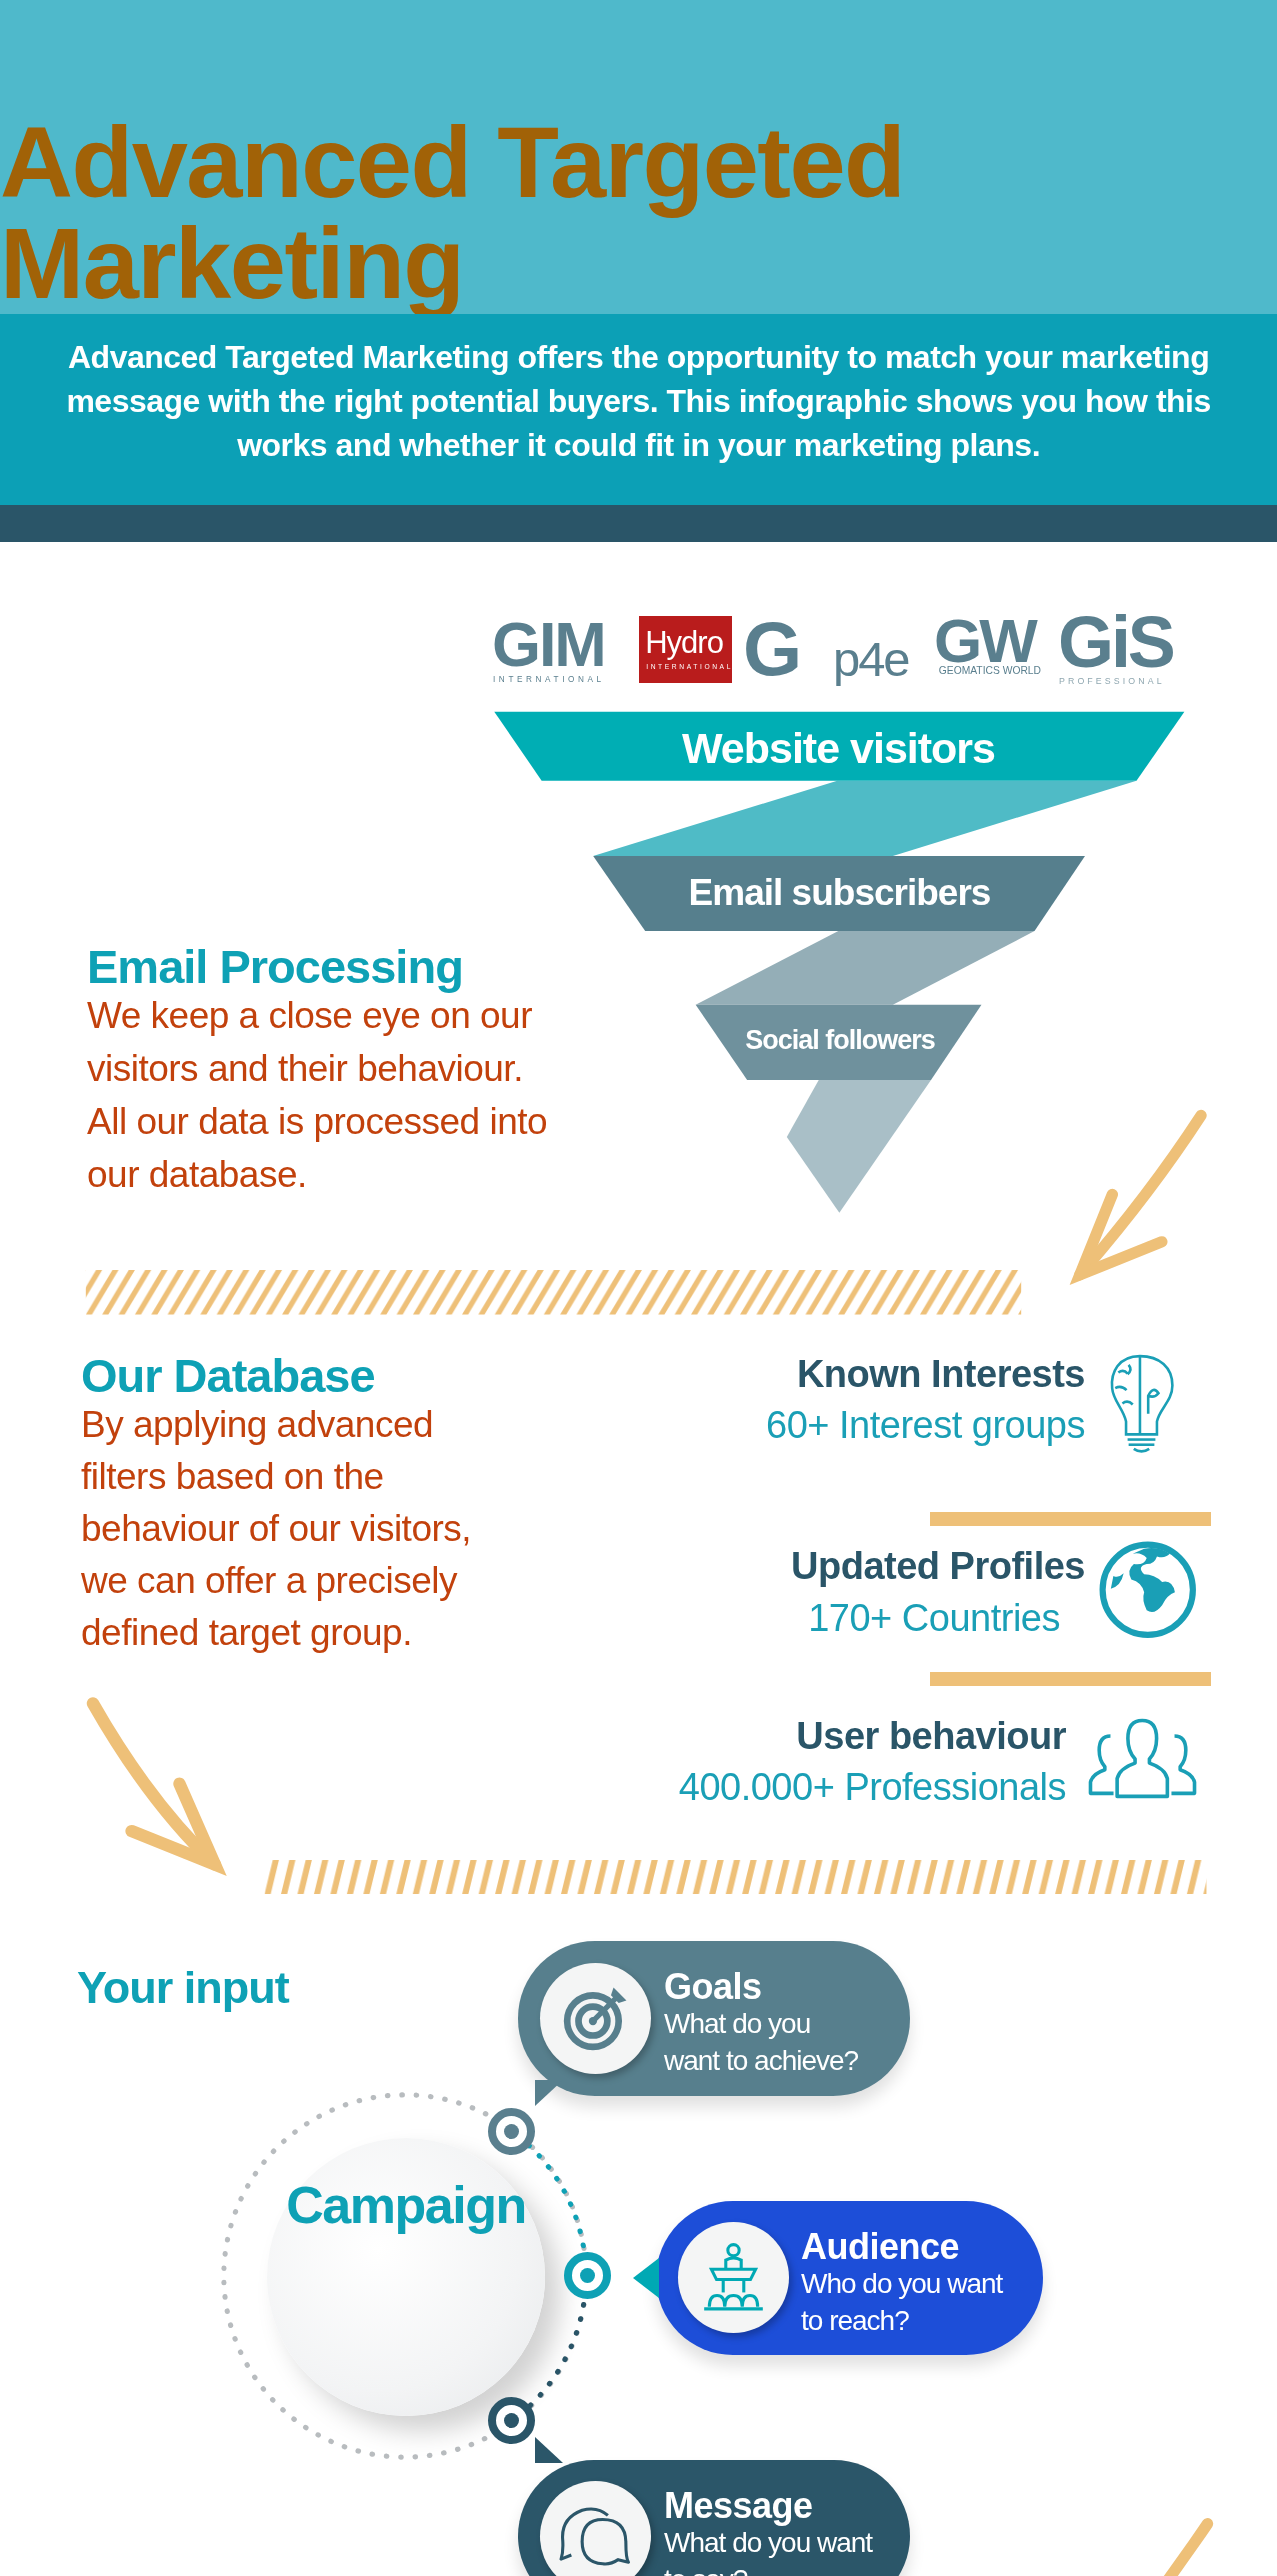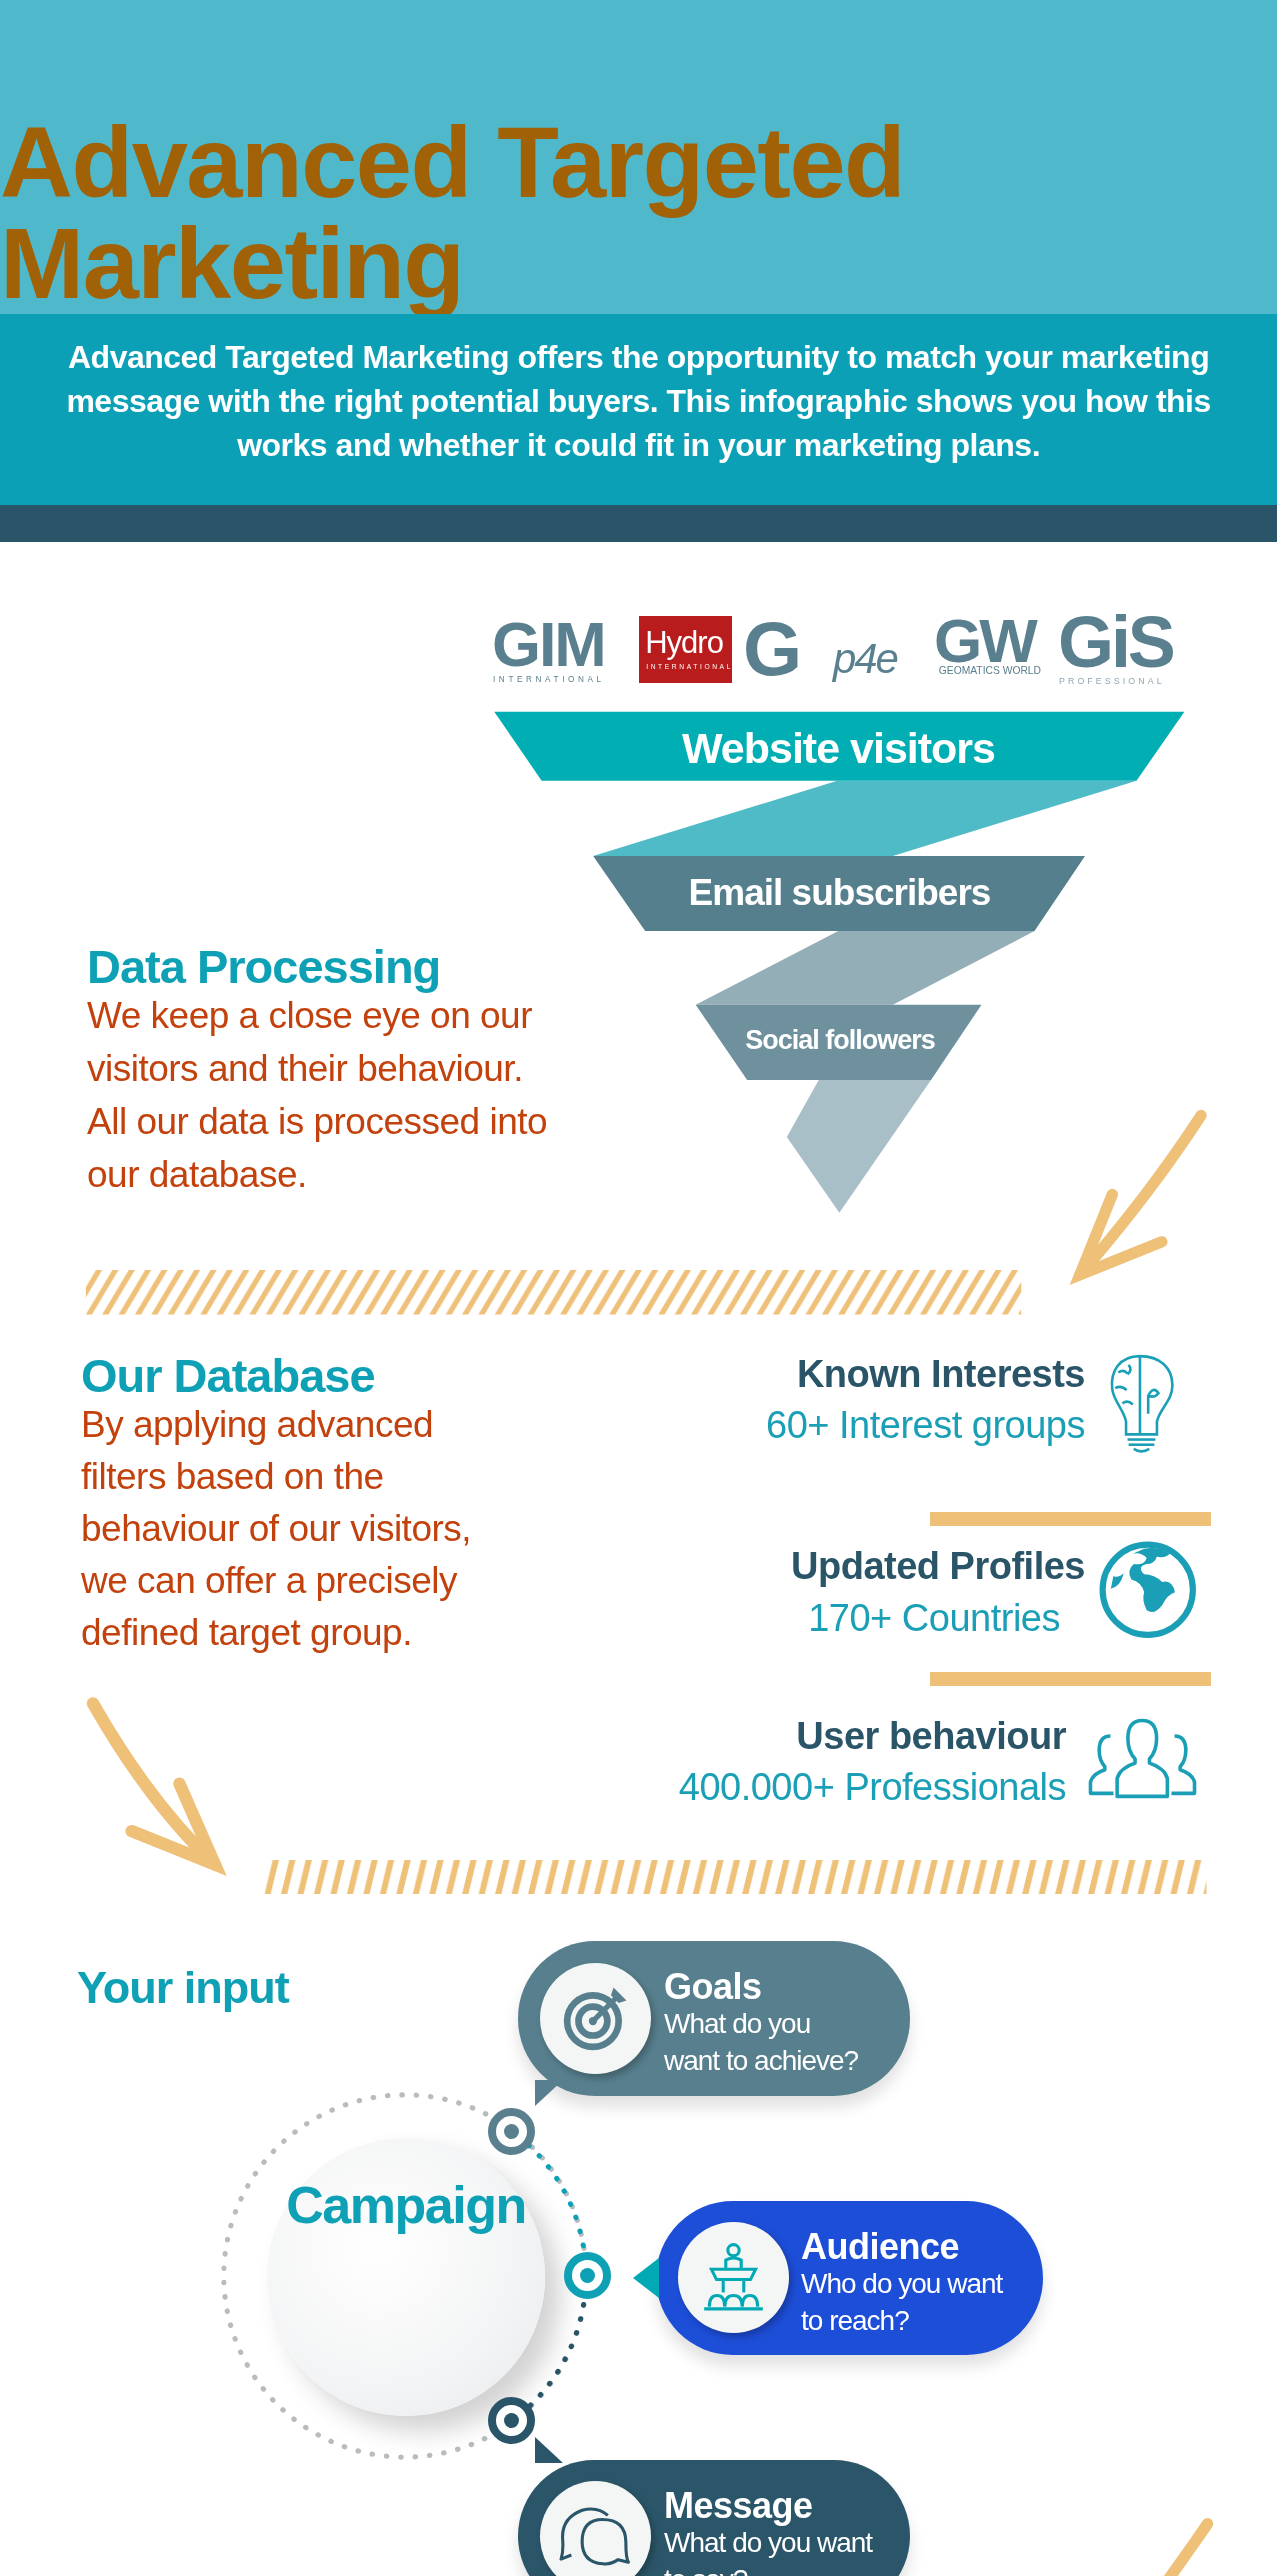--- a/index.html
+++ b/index.html
@@ -54,21 +54,21 @@
 <div class="abs logos">
   <div>
     <span class="logo" style="left:0;top:0;font-size:63px;letter-spacing:-2.1px;line-height:57px;">GIM</span>
     <span class="logo-sub" style="left:1px;top:59px;font-size:8.2px;letter-spacing:3.6px;">INTERNATIONAL</span>
   </div>
   <div style="position:absolute;left:147px;top:0;width:93px;height:67px;background:#b91c1c;">
     <span style="position:absolute;left:6.2px;top:9.3px;color:#fff;font-size:31px;font-weight:400;letter-spacing:-1px;">Hydro</span>
     <span style="position:absolute;left:7.2px;top:47px;color:#fff;font-size:6.7px;letter-spacing:2.6px;">INTERNATIONAL</span>
   </div>
   <span class="logo" style="left:251px;top:-3.1px;font-size:76px;line-height:72px;letter-spacing:-2.1px;">G</span>
-  <span class="logo" style="left:341px;top:19.6px;font-size:42px;font-weight:400;letter-spacing:-2.1px;line-height:46px;font-style:italic;">p4e</span>
+  <span class="logo" style="left:341px;top:19.6px;font-size:49px;font-weight:400;letter-spacing:-2.1px;line-height:46px;">p4e</span>
   <div>
     <span class="logo" style="left:442px;top:-4.1px;font-size:62px;letter-spacing:-3.1px;line-height:57px;">GW</span>
     <span class="logo-sub" style="left:443px;top:49px;width:106px;font-size:10.3px;letter-spacing:0px;white-space:normal;line-height:11.3px;">GEOMATICS WORLD</span>
   </div>
   <div>
     <span class="logo" style="left:566px;top:-7.2px;font-size:72px;letter-spacing:-3.1px;line-height:66px;">GiS</span>
     <span class="logo-sub" style="left:567px;top:60px;font-size:8.8px;letter-spacing:3.1px;color:#8FA7B0;">PROFESSIONAL</span>
   </div>
 </div>
 
@@ -83,21 +83,21 @@
   <polygon points="959,1382 2299,1382 2206,1516 1051,1516" fill="#00AEB4"></polygon>
 
   <polygon points="1151,1662 2106,1662 2008,1808 1252,1808" fill="#567F8D"></polygon>
 
   <polygon points="1350,1951 1905,1951 1807,2097 1450,2097" fill="#6F919D"></polygon>
 </svg>
 <div class="funnel-label" style="left:541px;top:724px;width:595px;font-size:43px;letter-spacing:-1px;">Website visitors</div>
 <div class="funnel-label" style="left:618px;top:872px;width:443px;font-size:37px;letter-spacing:-1px;">Email subscribers</div>
 <div class="funnel-label" style="left:711px;top:1025px;width:258px;font-size:27px;letter-spacing:-1px;">Social followers</div>
 
-<div class="abs h-teal" style="left:87px;top:943px;">Data Processing</div>
+<div class="abs h-teal" style="left:87px;top:943px;">Email Processing</div>
 <div class="abs body-teal" style="left:87px;top:989px;font-size:37px;line-height:53px;">
   <div>We keep a close eye on our</div>
   <div>visitors and their behaviour.</div>
   <div>All our data is processed into</div>
   <div>our database.</div>
 </div>
 
 <svg class="abs" style="left:1056px;top:1082px" width="222" height="232" viewBox="0 0 430 450">
   <g stroke="#EEC078" stroke-width="22" stroke-linecap="round" fill="none">
     <path d="M281,65 Q180,220 46,374"></path>

